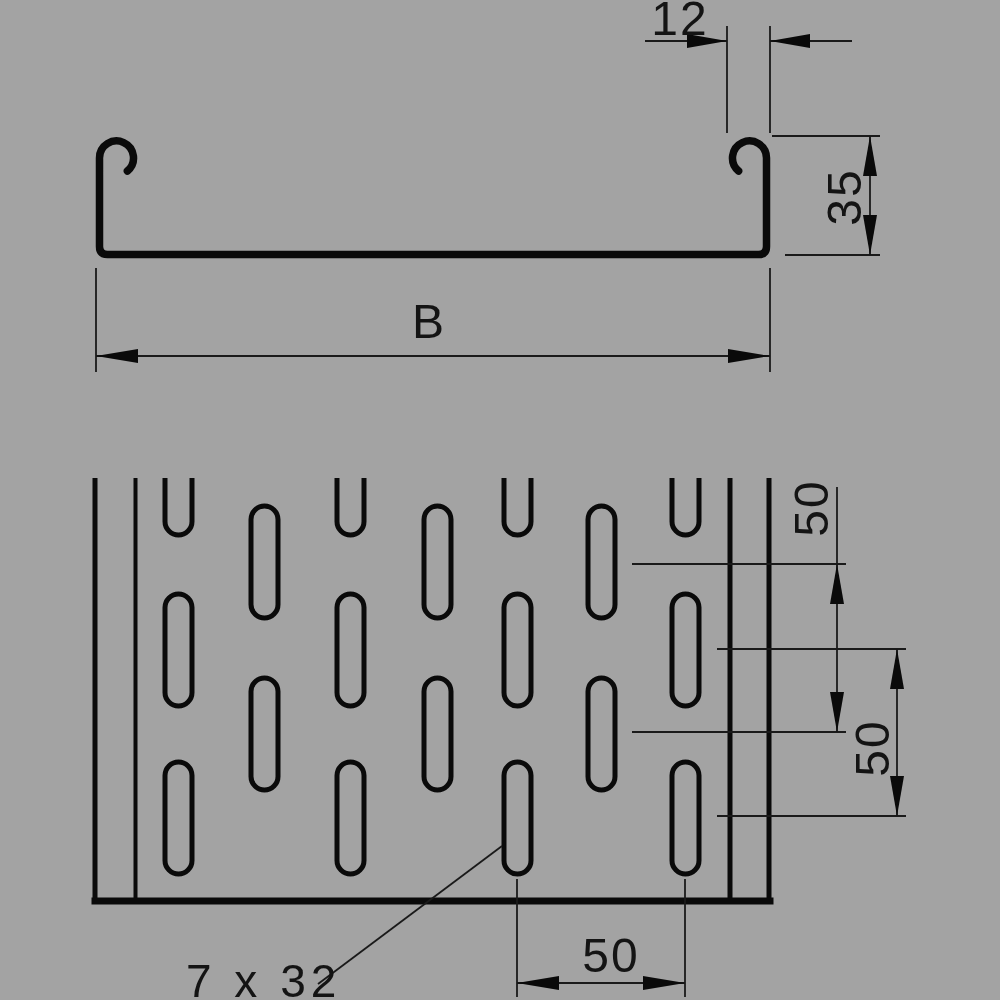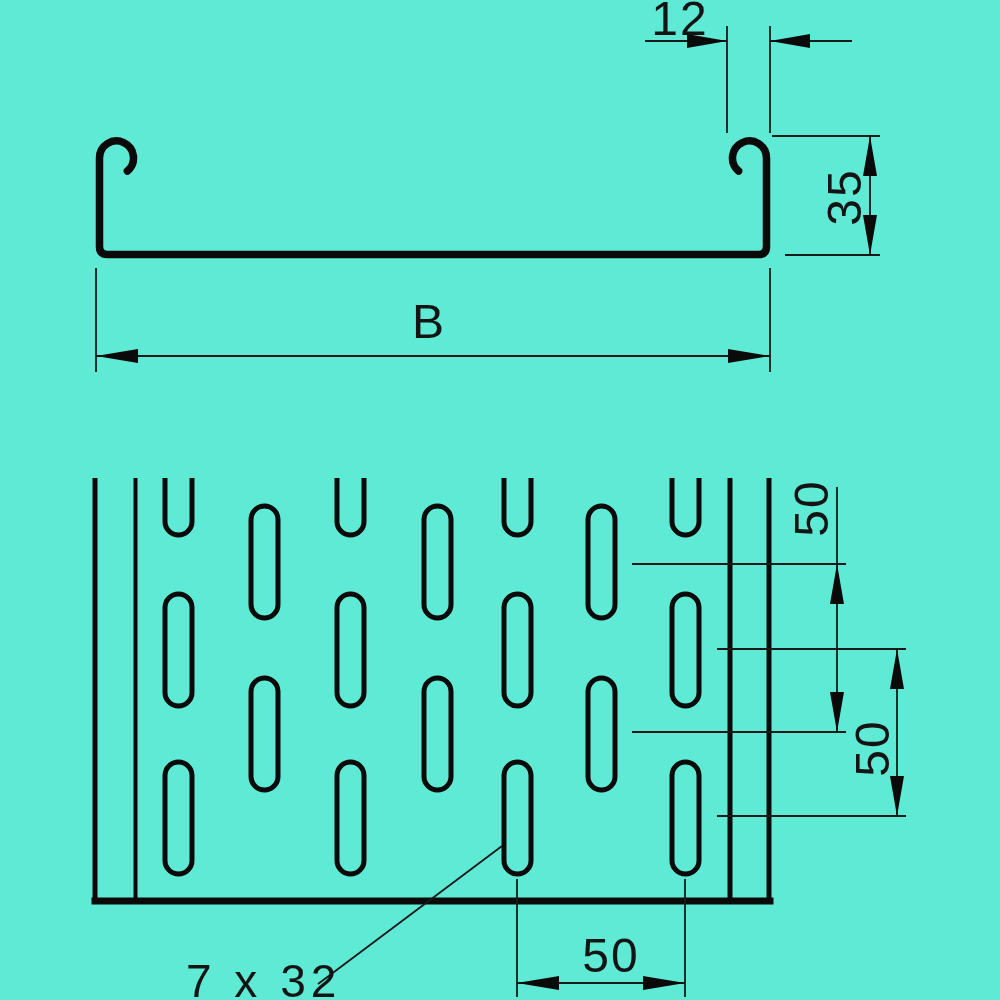--- a/index.html
+++ b/index.html
@@ -7,21 +7,21 @@
     padding: 0;
     background: #ffffff;
     width: 1000px;
     height: 1000px;
     overflow: hidden;
   }
   .canvas {
     position: relative;
     width: 1000px;
     height: 1000px;
-    background: #5eead4;
+    background: #a3a3a3;
   }
   svg { display: block; }
   
   .profile-stroke {
     fill: none;
     stroke: #0a0a0a;
     stroke-width: 7.5;
     stroke-linecap: round;
     stroke-linejoin: round;
   }

